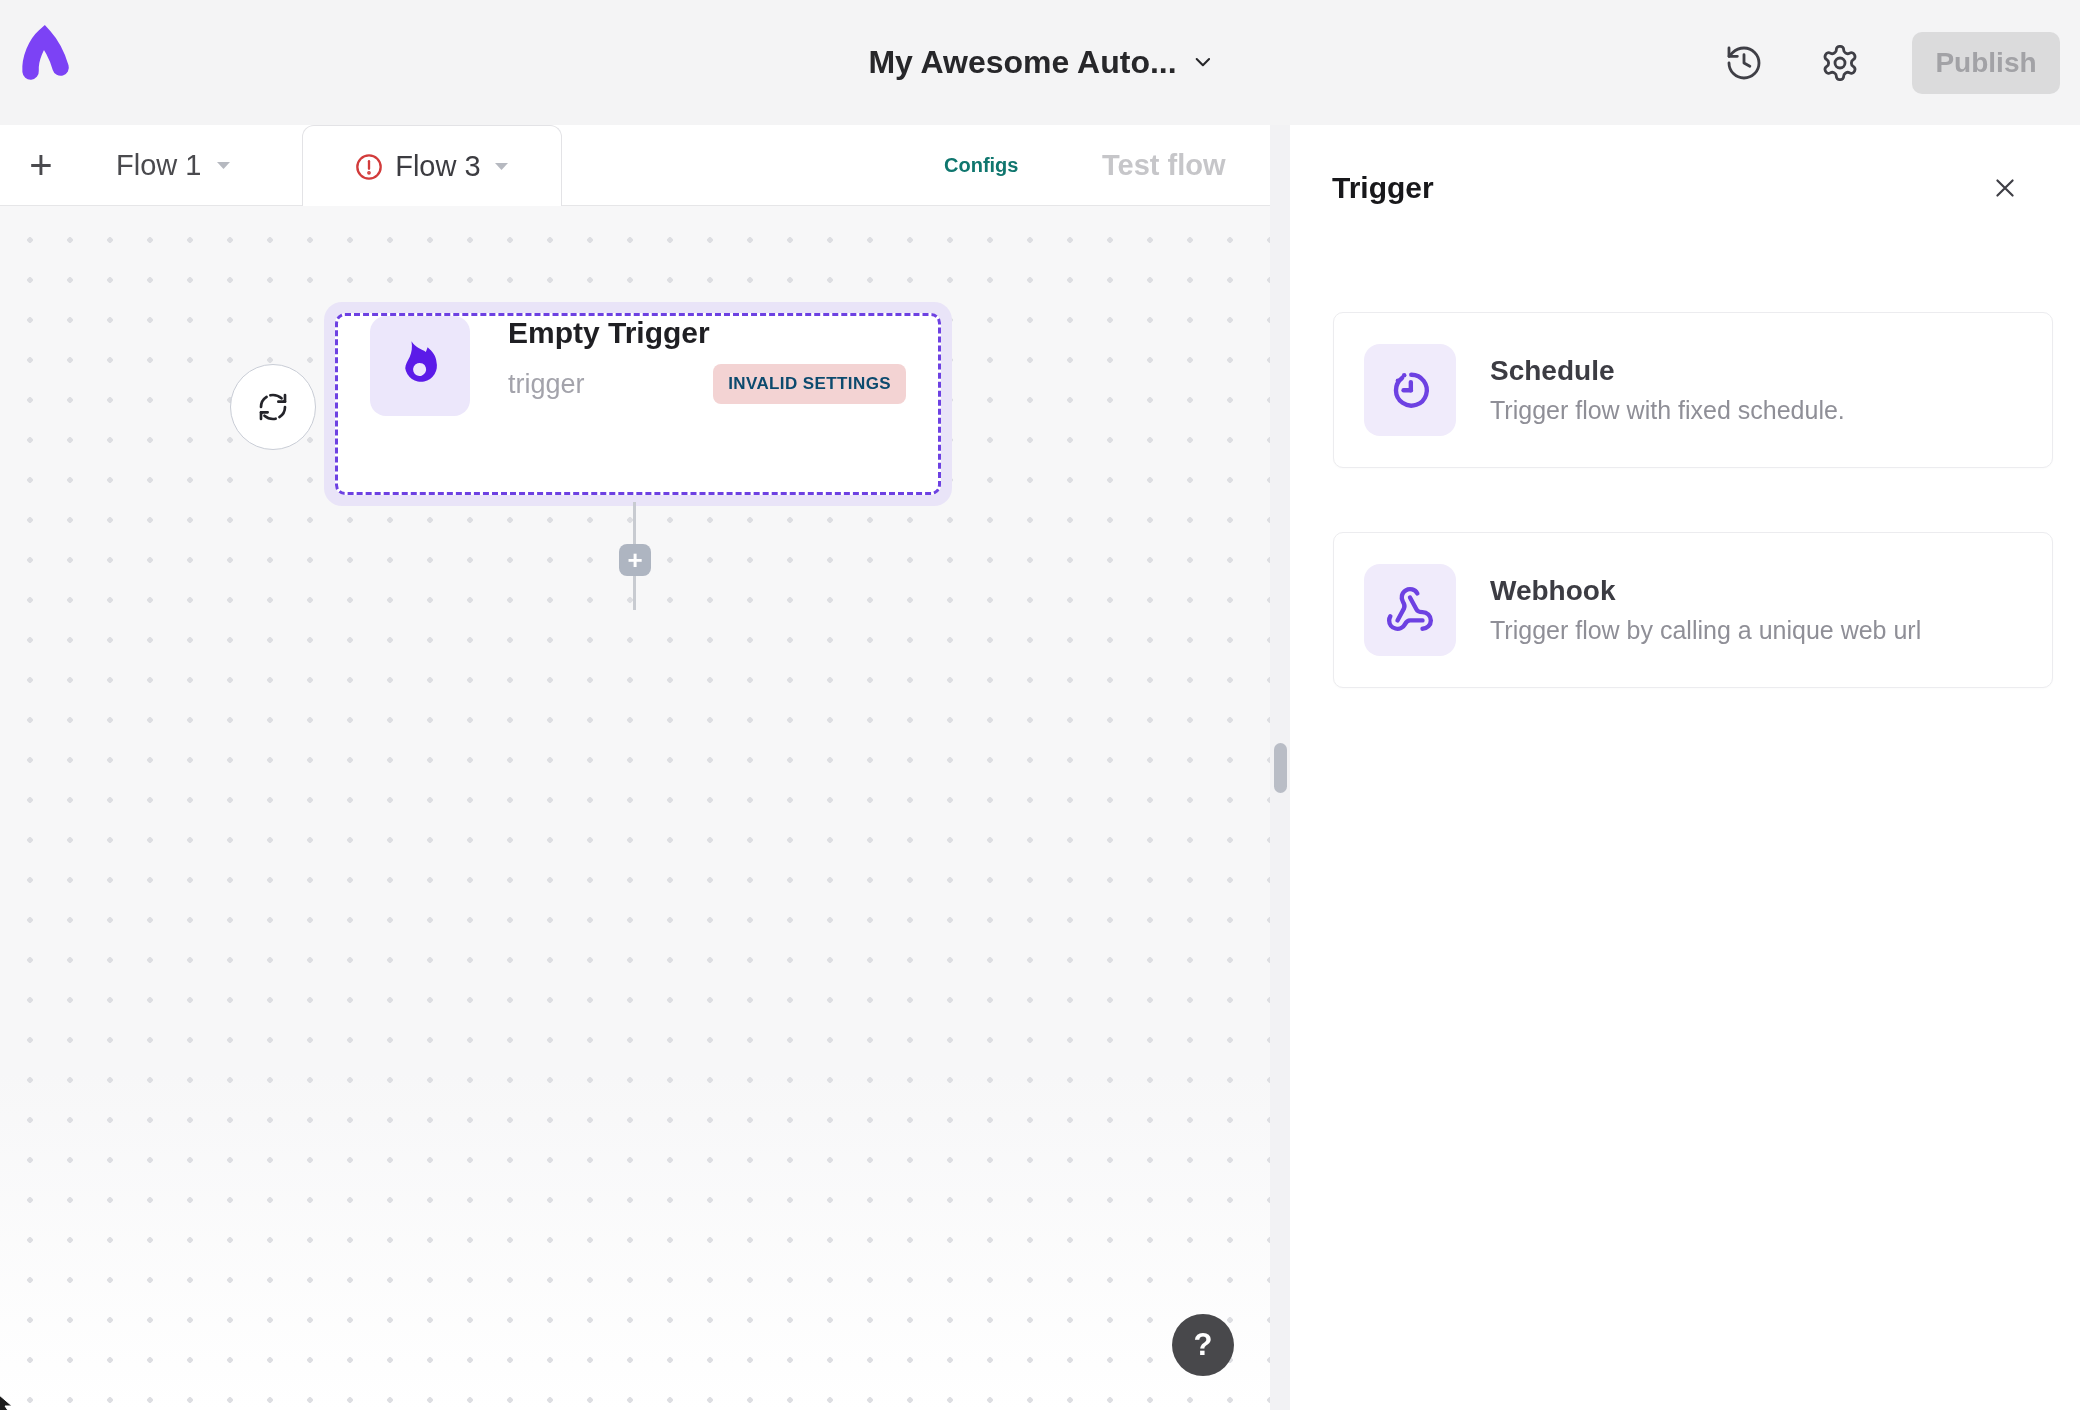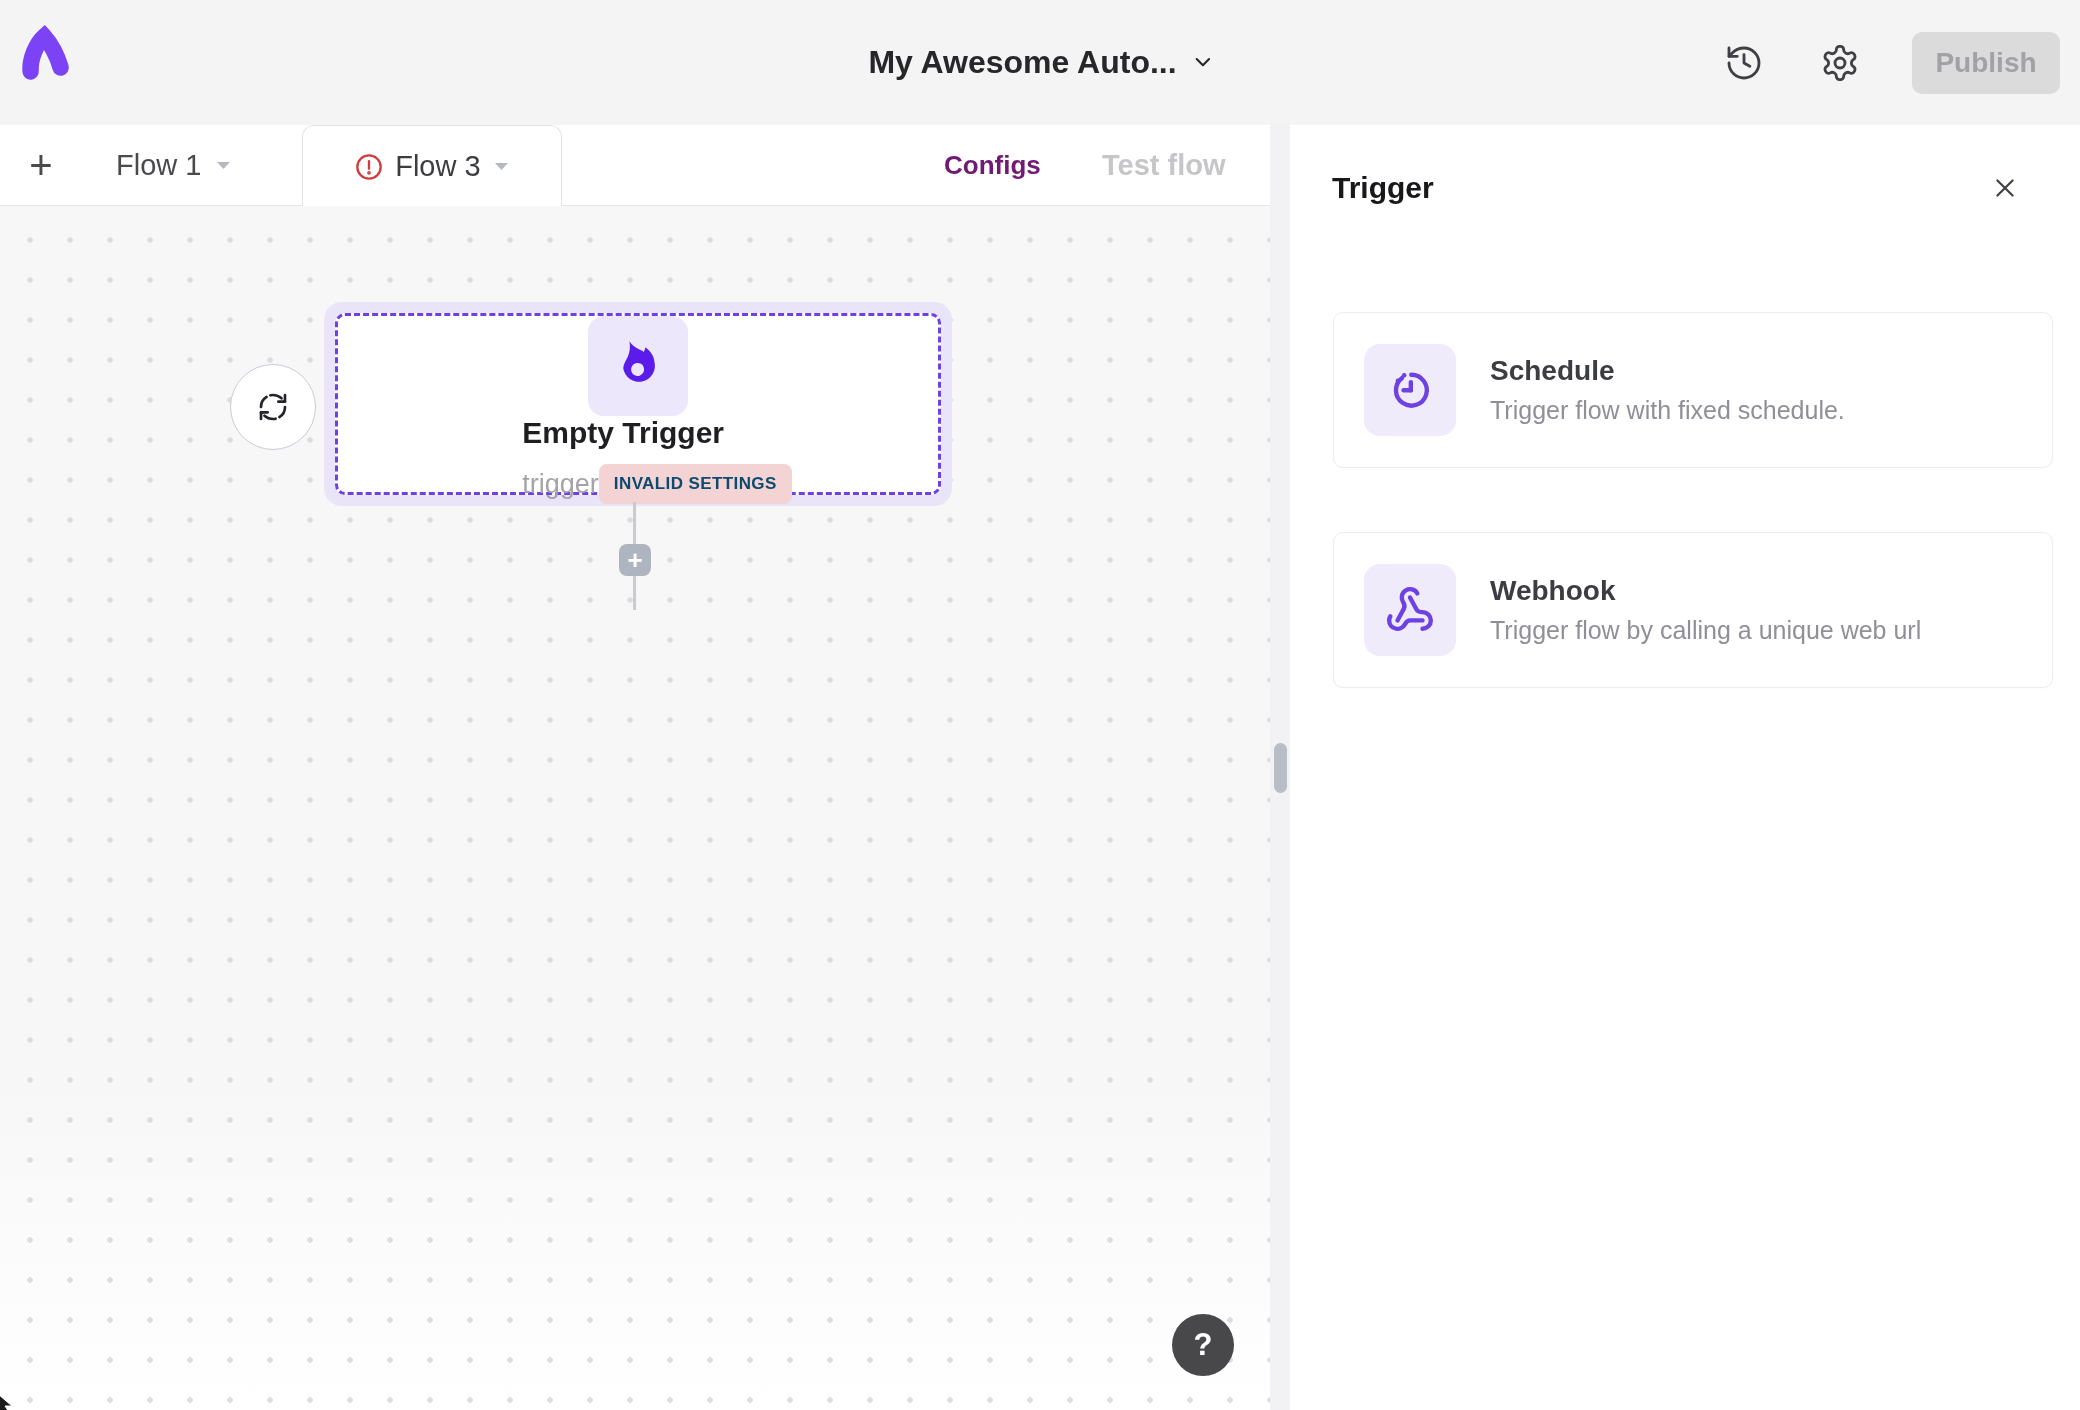--- a/index.html
+++ b/index.html
@@ -28,36 +28,36 @@
               justify-content:center; font-size:40px; font-weight:300; color:#4a4a4e; cursor:pointer; }
   .tab { display:flex; align-items:center; gap:14px; height:100%; padding:0 26px;
          font-size:29px; color:#4a4a4e; cursor:pointer; }
   .tab.t1 { margin-left:26px; }
   .tab.t2 { margin-left:34px; }
   .tab.active { margin-left:44px; width:260px; justify-content:center; gap:12px;
                 border:1px solid #e3e3e6; border-bottom:none; border-radius:12px 12px 0 0;
                 background:#fff; height:82px; position:relative; top:1px; color:#3c3c41; }
   .caret { width:17px; height:11px; }
   .configs { position:absolute; left:944px; height:81px; display:flex; align-items:center;
-             font-size:26px; font-weight:700; color:#701a75; cursor:pointer; }
+             font-size:20px; font-weight:700; color:#0f766e; cursor:pointer; }
   .testflow { position:absolute; left:1102px; height:81px; display:flex; align-items:center;
               font-size:29px; font-weight:600; color:#c6c6c9; cursor:default; }
 
   
   .canvas { position:absolute; top:206px; left:0; width:1270px; height:1204px;
             background-image:
               radial-gradient(#dddee2 2.6px, rgba(0,0,0,0) 3px),
               linear-gradient(180deg,#f7f7f8 0%, #f7f7f8 72%, #ffffff 100%);
             background-size:40px 40px, 100% 100%;
             background-position:10px 14px, 0 0; }
   .node-halo { position:absolute; left:324px; top:96px; width:628px; height:204px;
                background:#e9e4f8; border-radius:18px; cursor:pointer; }
   .node-card { position:absolute; left:11px; top:11px; right:11px; bottom:11px; background:#fff;
-               border:3px dashed #6d41e2; border-radius:10px; display:flex; align-items:center;
-               padding:0 32px;flex-direction:column; }
+               border:3px dashed #6d41e2; border-radius:10px; display:flex; align-items:flex-start;
+               padding:0 32px; }
   .node-icon-box { width:100px; height:100px; border-radius:16px; background:#ece7fb;
                    display:flex; align-items:center; justify-content:center; flex:none; }
   .node-text { margin-left:38px; flex:1; }
   .node-title { font-size:30px; font-weight:700; color:#1f1f23; }
   .node-sub-row { display:flex; align-items:center; margin-top:14px; }
   .node-subtitle { font-size:27px; color:#a3a3ab; }
   .node-badge { margin-left:auto; background:#f3d3d3; color:#0c4a6e; font-size:17px; font-weight:700;
                 padding:10px 15px; border-radius:8px; letter-spacing:.4px; white-space:nowrap; }
   .redo-btn { position:absolute; left:230px; top:158px; width:86px; height:86px; border-radius:50%;
               background:#fff; border:1.5px solid #c9cdd6; display:flex; align-items:center;

